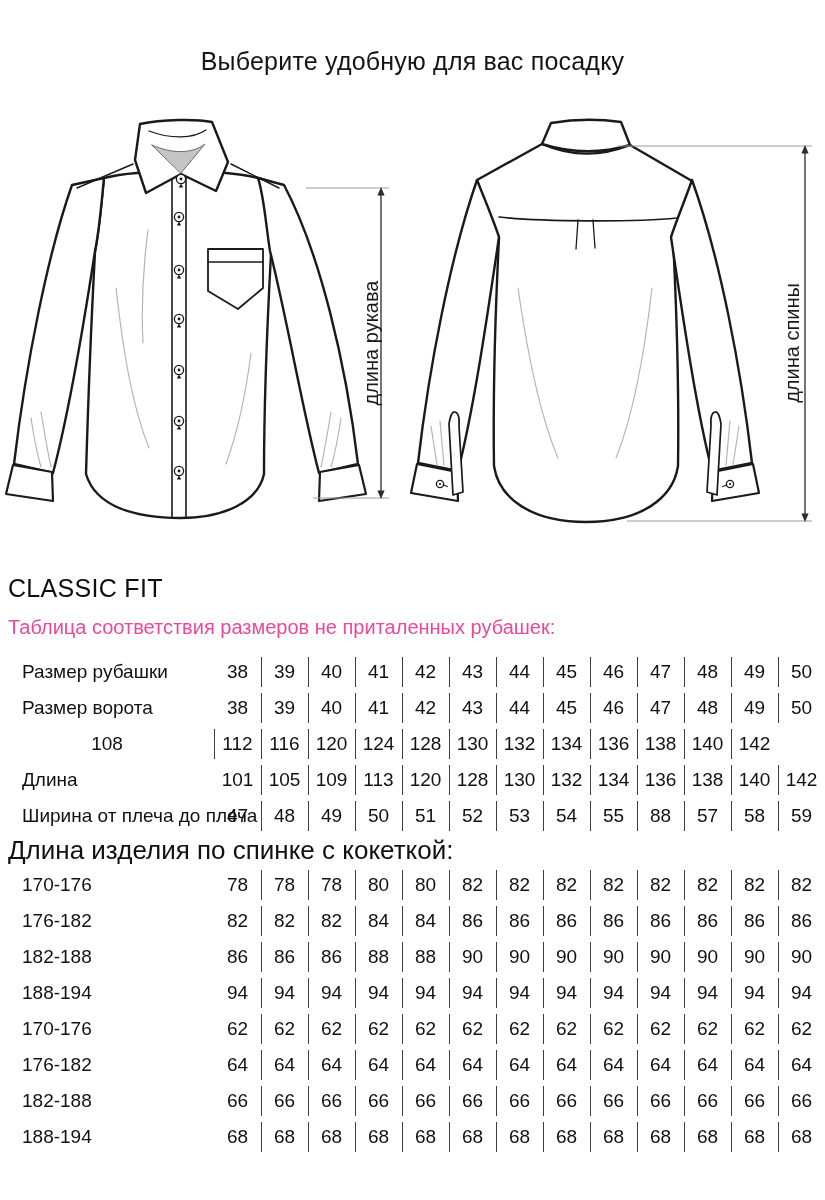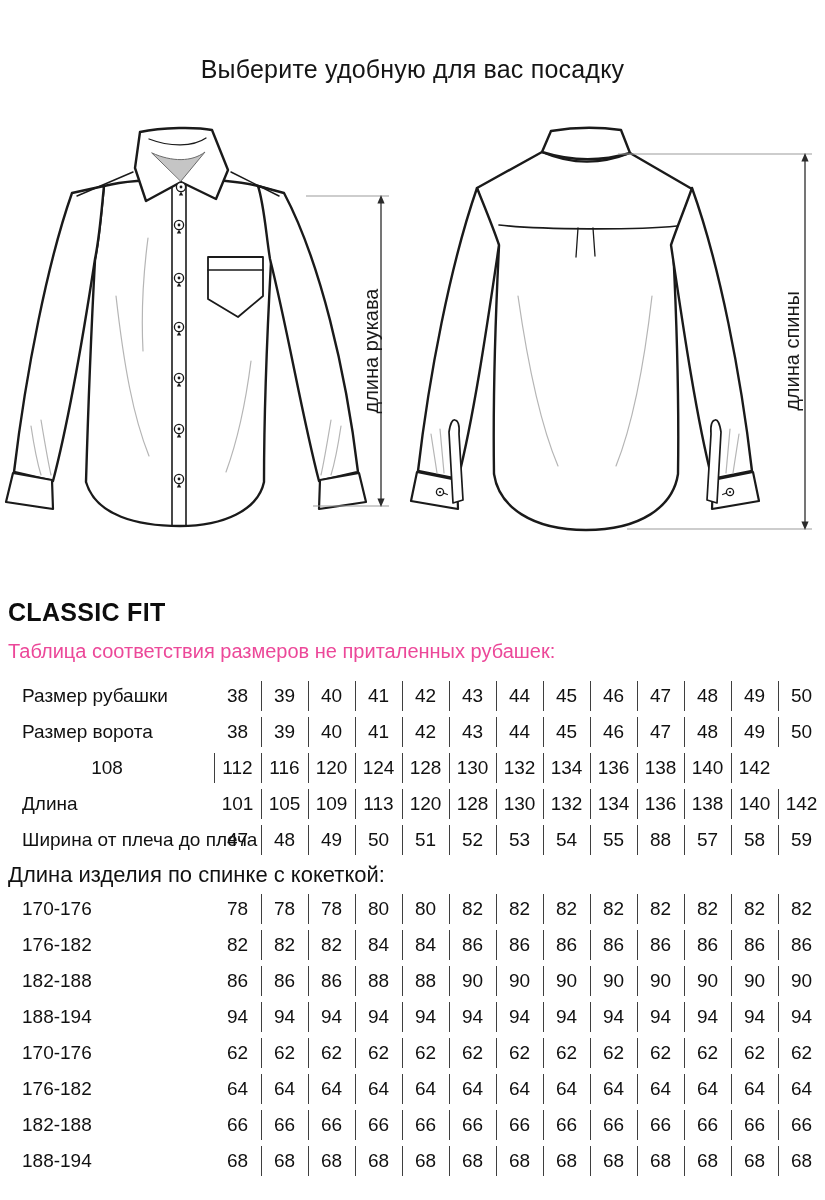--- a/index.html
+++ b/index.html
@@ -2,27 +2,27 @@
 <html><head>
 <meta charset="utf-8">
 <style>
   html,body { margin:0; padding:0; }
   body {
     width:825px; height:1200px; background:#ffffff; overflow:hidden;
     font-family:"Liberation Sans", sans-serif; color:#111;
   }
   .title {
     font-size:25px; line-height:30px; font-weight:400; text-align:center;
-    margin:8px; padding-top:46px; letter-spacing:0.2px; color:#151515;
+    margin:0; padding-top:46px; letter-spacing:0.2px; color:#151515;
   }
   svg.diagrams { display:block; margin-top:42px; }
   svg text { font-family:"Liberation Sans", sans-serif; }
   .fit-heading {
-    font-size:25px; line-height:29px; font-weight:700; letter-spacing:0.3px;
-    margin:32px 0 0 8px; color:#0d0d0d;
+    font-size:25px; line-height:29px; font-weight:400; letter-spacing:0.3px;
+    margin:16px 0 0 8px; color:#0d0d0d;
   }
   .subtitle { font-size:20px; line-height:23px; margin:13px 0 0 8px; color:#ec4899; }
   .size-table { margin-top:15px; }
   .trow {
     display:grid; grid-template-columns:214px repeat(13, 1fr);
     height:36px; align-items:stretch;
   }
   .tlabel {
     display:flex; align-items:center; padding-left:22px;
     font-size:19px; white-space:nowrap;
@@ -30,21 +30,21 @@
   .tcell {
     position:relative; display:flex; align-items:center; justify-content:center;
     font-size:19px;
   }
   .tcell.sep::before {
     content:""; position:absolute; left:-0.5px; top:3px; bottom:3px;
     width:1px; background:#3f3f3f;
   }
   .srow {
     height:33px; display:flex; align-items:center;
-    padding-left:8px; font-size:22px;
+    padding-left:8px; font-size:26px;
   }
 </style>
 </head>
 <body>
 
 <div>
 
   <h1 class="title">Выберите удобную для вас посадку</h1>
 
   <svg class="diagrams" width="825" height="440" viewBox="0 0 825 440">

